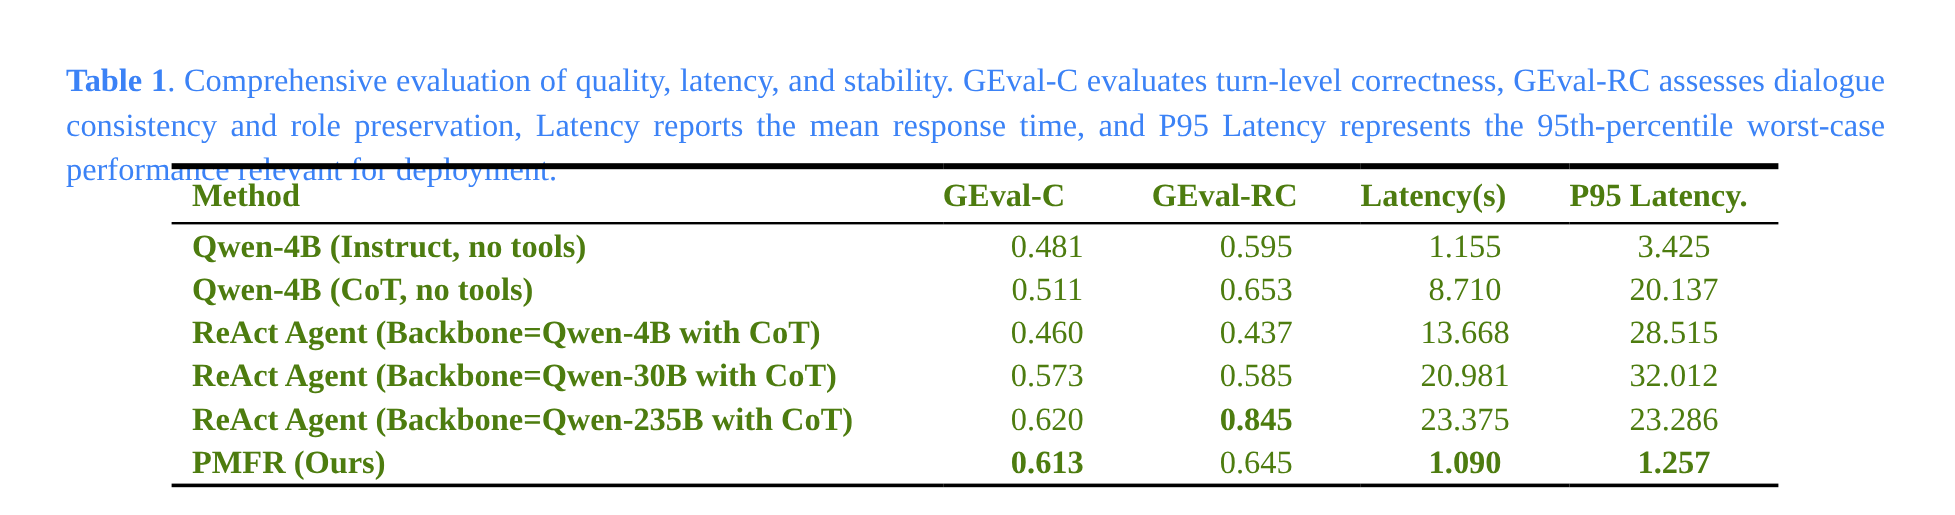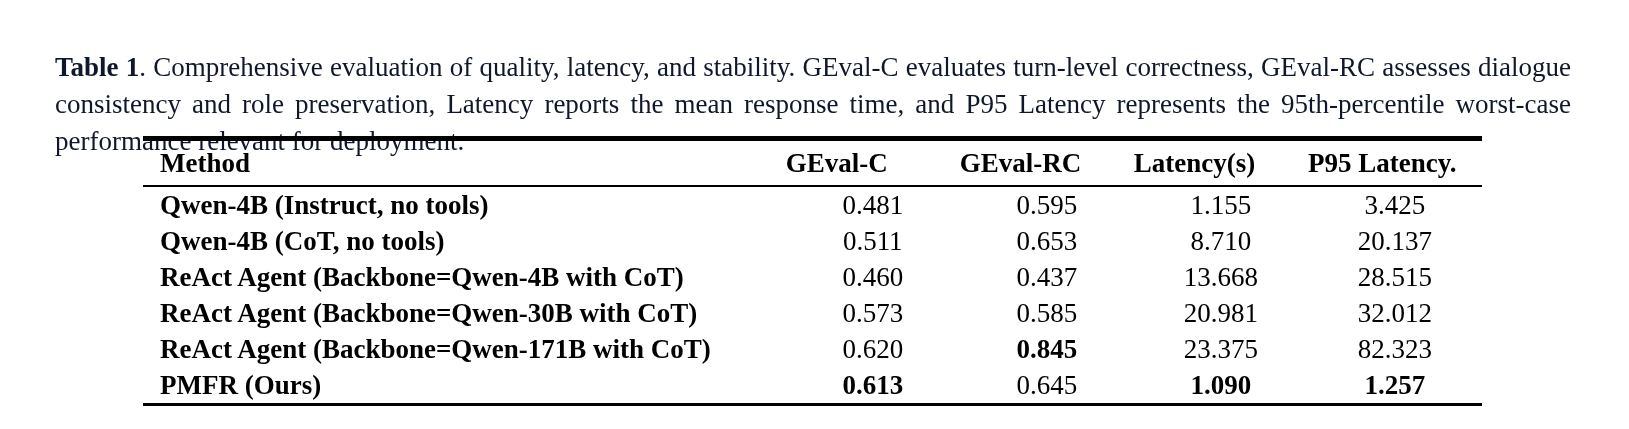--- a/index.html
+++ b/index.html
@@ -16,38 +16,38 @@
     overflow: hidden;
   }
   .caption {
     position: absolute;
     left: 55px;
     top: 22px;
     width: 1516px;
     font-size: 27px;
     line-height: 37px;
     text-align: justify;
-    color: #0f172a;
+    color: #3b82f6;
   }
   .caption .caption-label {
     font-weight: bold;
   }
   .table-wrap {
     position: absolute;
     left: 143px;
     top: 136px;
     width: 1339px;
   }
   table.results {
     width: 100%;
     border-collapse: collapse;
     border-top: 5px solid #000000;
     border-bottom: 3px solid #000000;
     font-size: 27px;
-    color: #000000;
+    color: #4d7c0f;
   }
   table.results col.col-method { width: 48%; }
   table.results col.col-num { width: 13%; }
   table.results thead th {
     font-weight: bold;
     border-bottom: 2px solid #000000;
     height: 44px;
     padding: 0;
     vertical-align: middle;
     text-align: left;
@@ -123,25 +123,25 @@
 
   <tr>
     <td class="method-cell">ReAct Agent (Backbone=Qwen-30B with CoT)</td>
     <td>0.573</td>
     <td>0.585</td>
     <td>20.981</td>
     <td>32.012</td>
   </tr>
 
   <tr>
-    <td class="method-cell">ReAct Agent (Backbone=Qwen-171B with CoT)</td>
+    <td class="method-cell">ReAct Agent (Backbone=Qwen-235B with CoT)</td>
     <td>0.620</td>
     <td class="bold">0.845</td>
     <td>23.375</td>
-    <td>82.323</td>
+    <td>23.286</td>
   </tr>
 
   <tr>
     <td class="method-cell">PMFR (Ours)</td>
     <td class="bold">0.613</td>
     <td>0.645</td>
     <td class="bold">1.090</td>
     <td class="bold">1.257</td>
   </tr>
 </tbody>

